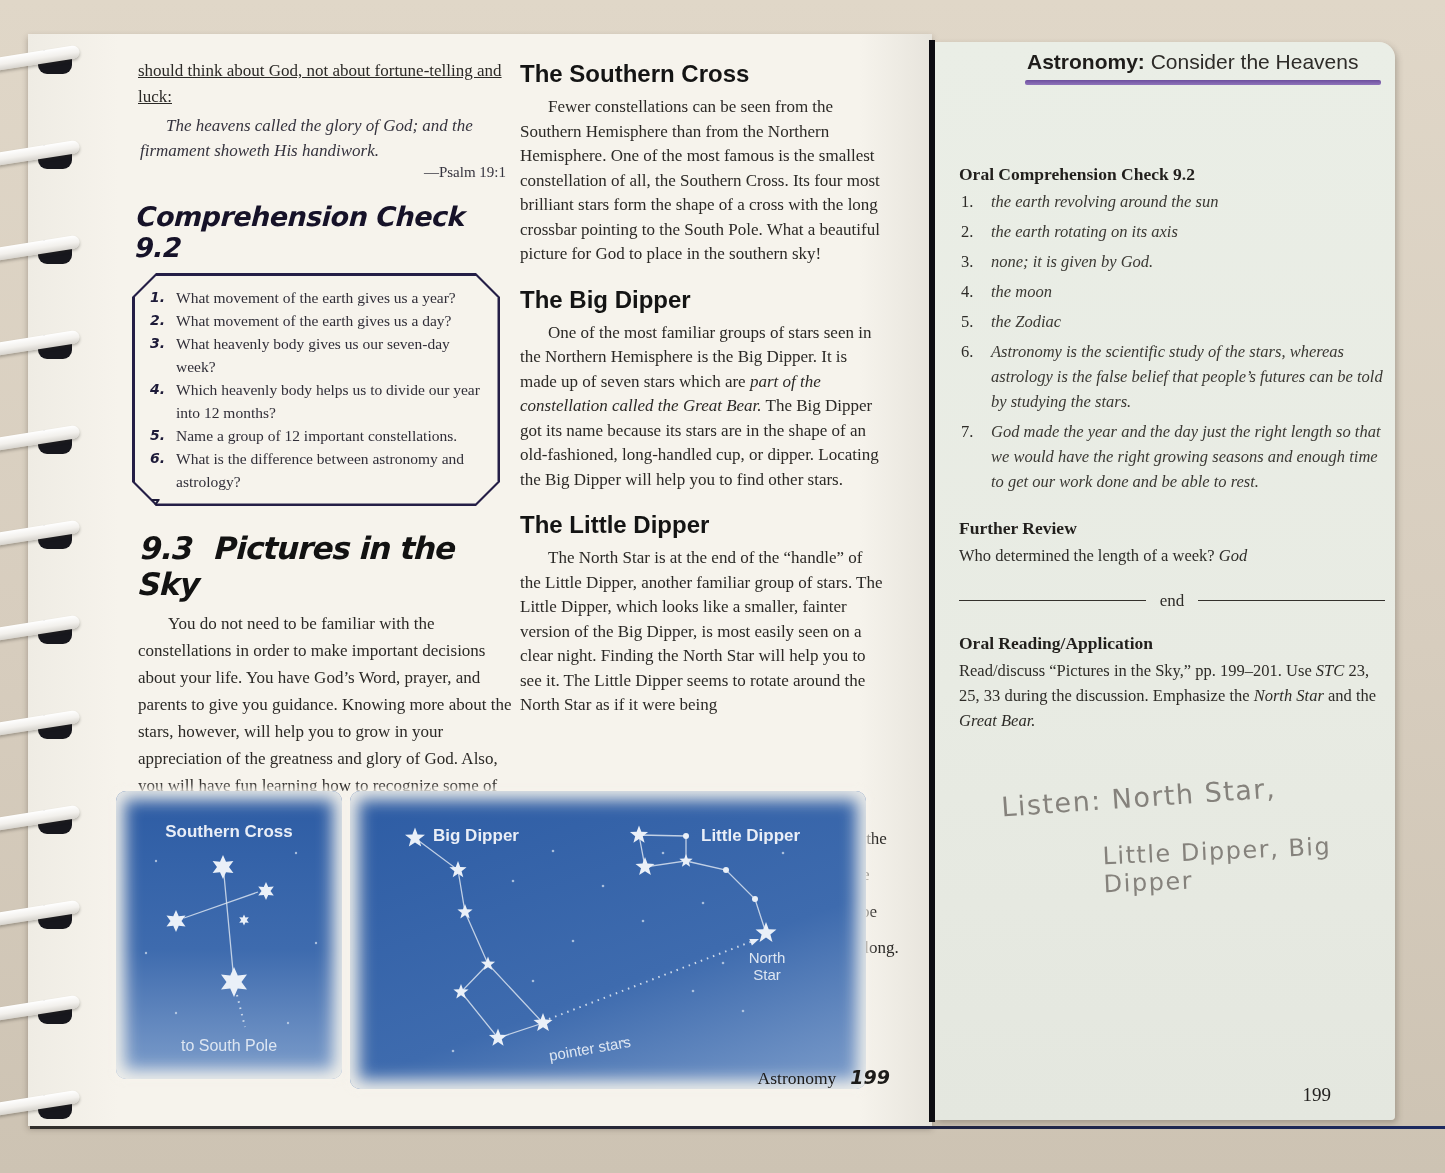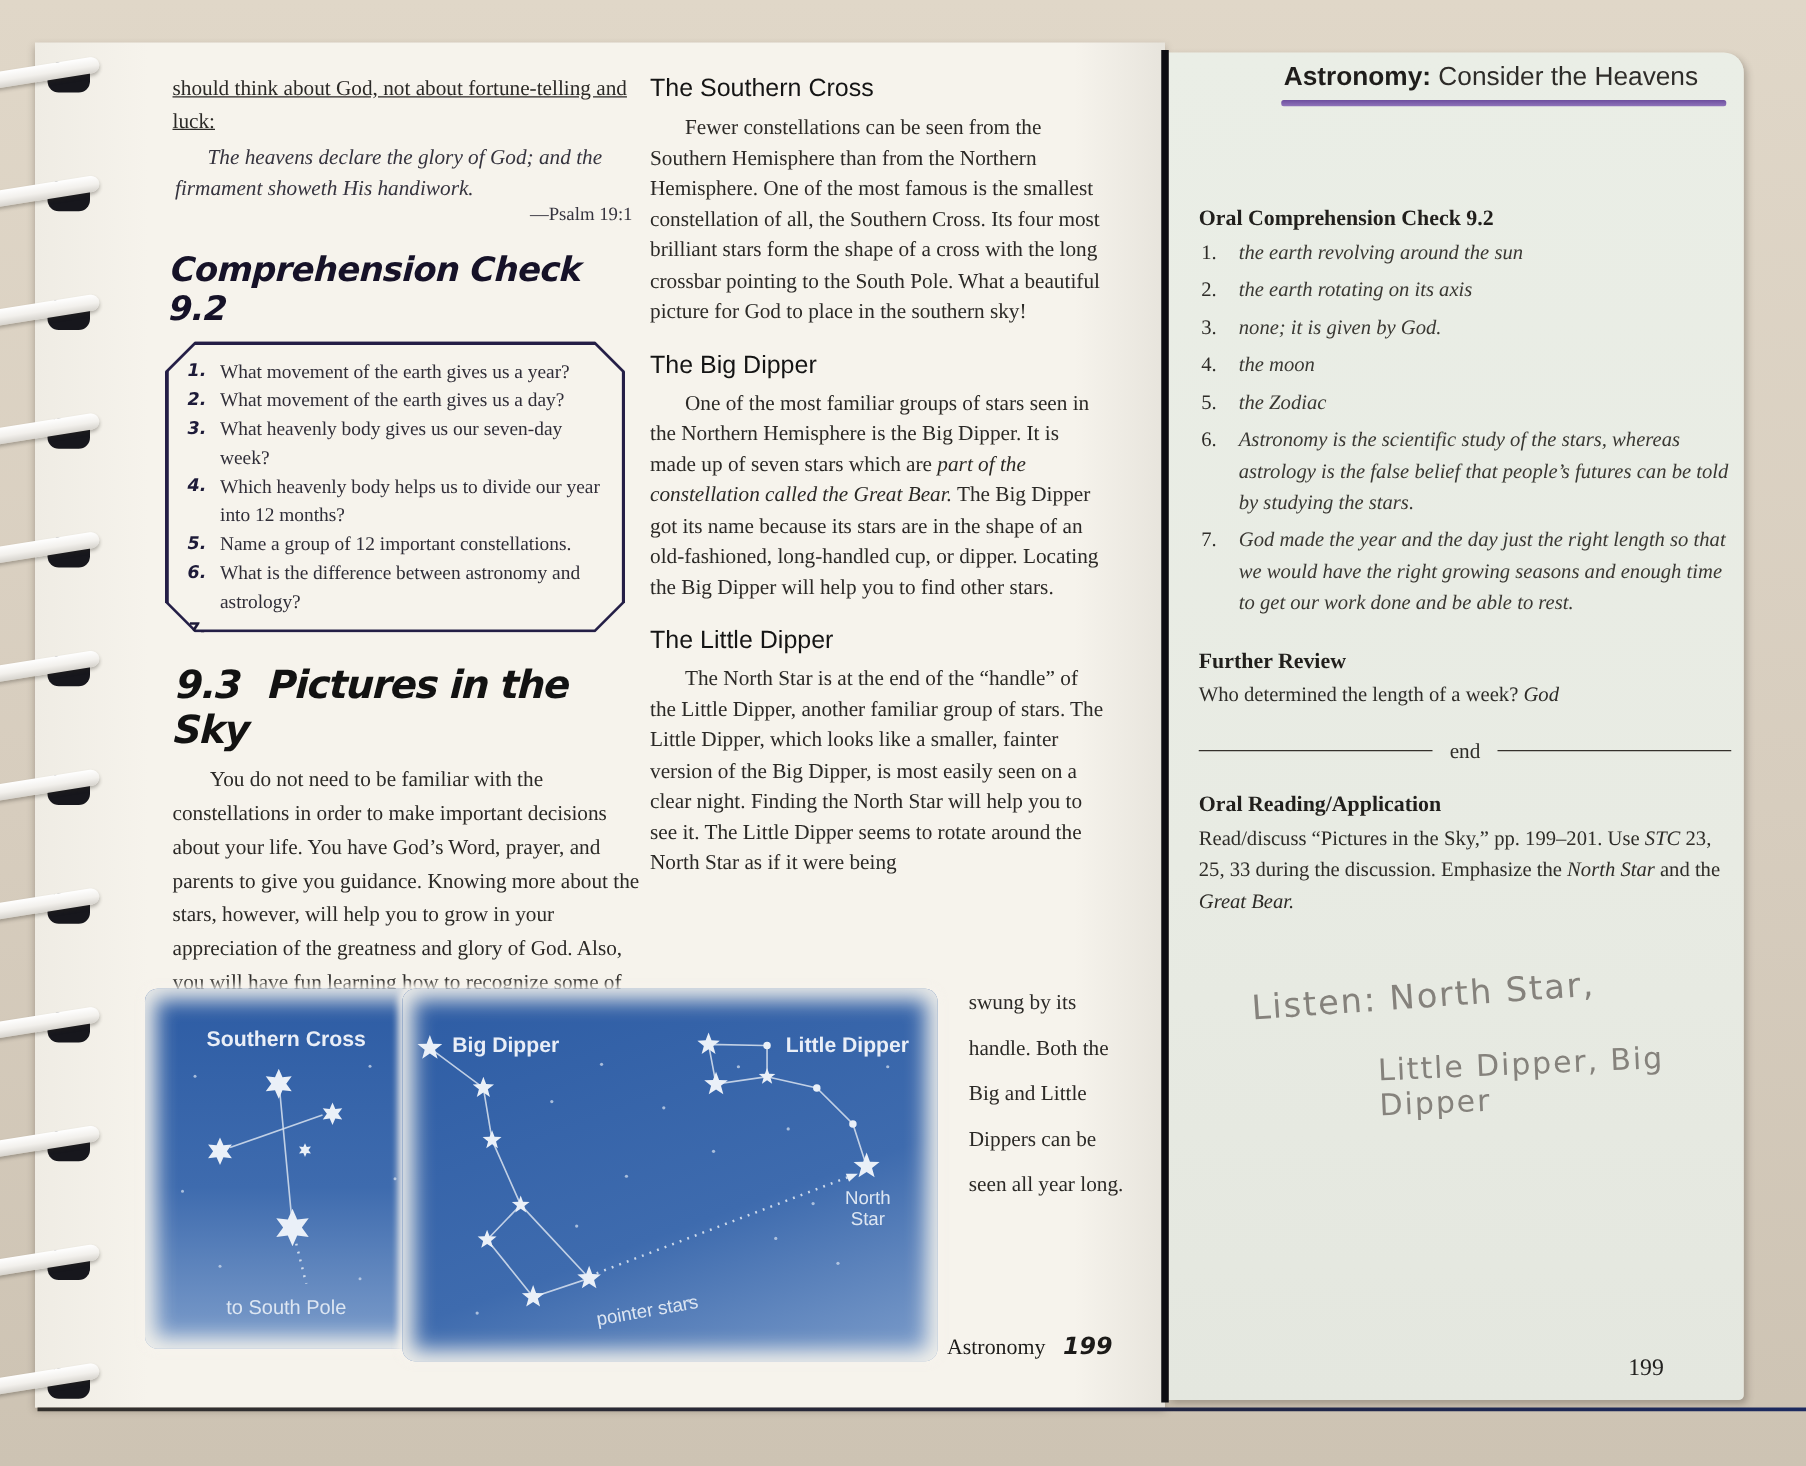--- a/index.html
+++ b/index.html
@@ -36,34 +36,34 @@
   .qbox-inner{position:absolute;inset:2.5px;background:#f6f3ec;
     clip-path:polygon(22px 0,calc(100% - 22px) 0,100% 22px,100% calc(100% - 22px),calc(100% - 22px) 100%,22px 100%,0 calc(100% - 22px),0 22px);}
   .qbox ol{position:relative;list-style:none;margin:0;padding:13px 10px 13px 16px;}
   .qbox li{position:relative;padding-left:28px;font-size:15.5px;line-height:23px;color:#302e38;}
   .qnum{position:absolute;left:2px;font-family:"DejaVu Sans",sans-serif;font-weight:700;font-style:italic;font-size:14px;color:#1d1a38;}
   .section-heading{font-family:"DejaVu Sans",sans-serif;font-style:italic;font-weight:800;
     font-size:31px;letter-spacing:-1px;color:#121212;margin:24px 0 8px 2px;transform:skewX(-3deg);}
   .section-heading .hnum{margin-right:22px;}
   .section-para{font-size:17px;line-height:27px;text-indent:30px;margin:4px 0 0 0;}
   .col2{position:absolute;left:492px;top:26px;width:366px;}
-  .col2 h3{font-family:"Liberation Sans",sans-serif;font-weight:400;font-size:20px;color:#141414;margin:19px 0 7px 0;}
+  .col2 h3{font-family:"Liberation Sans",sans-serif;font-weight:700;font-size:24px;color:#141414;margin:19px 0 7px 0;}
   .col2 h3:first-child{margin-top:0;}
   .col2 p{font-size:17px;line-height:24.5px;text-indent:28px;margin:0;}
   .seg-b{font-weight:400;text-align:center;}
   .seg-i{font-style:italic;}
   .wrap-col{position:absolute;left:747px;top:750px;width:132px;font-size:17px;line-height:36.5px;}
   .pl-footer{position:absolute;left:555px;top:1032px;width:307px;text-align:right;font-size:17.5px;color:#1c1b19;}
   .pl-footer .fnum{font-family:"DejaVu Sans",sans-serif;font-weight:700;font-style:italic;font-size:19px;margin-left:14px;}
   
   .const-img{position:absolute;border-radius:10px;
     box-shadow:inset 0 0 16px 9px rgba(246,243,236,.95),0 0 6px 3px rgba(246,243,236,.9);}
   .img-cross{left:88px;top:757px;width:226px;height:288px;
     background:linear-gradient(180deg,var(--sky-top) 0%,#3e6bae 55%,var(--sky-bottom) 100%);}
-  .img-dippers{left:294px;top:757px;width:428px;height:298px;
+  .img-dippers{left:322px;top:757px;width:516px;height:298px;
     background:linear-gradient(160deg,var(--sky-top) 0%,#3e6bae 60%,var(--sky-bottom) 100%);}
   .const-img svg{display:block;width:100%;height:100%;}
   .sky-label{font-family:"Liberation Sans",sans-serif;font-weight:700;fill:#e9eef7;}
   .sky-sub{font-family:"Liberation Sans",sans-serif;font-weight:400;fill:#dde6f2;}
   .sky-line{stroke:#d9e3f0;stroke-width:1.3;opacity:.85;}
   .sky-dotted{stroke:#dde6f2;stroke-width:2;stroke-dasharray:1.5 5;fill:none;opacity:.9;}
   .sky-star{fill:#eaf0f8;}
   .sky-dot{fill:#cfdbec;opacity:.75;}
   
   .pr-header{position:absolute;left:92px;top:8px;width:400px;font-family:"Liberation Sans",sans-serif;font-size:21px;color:#2e2c29;}
@@ -87,21 +87,21 @@
 </style>
 </head>
 <body>
 
 <div class="scene">
 
   <div class="page-left">
 
     <div class="col1">
       <p class="intro">should think about God, not about fortune-telling and luck:</p>
-      <div class="quote">The heavens declare the glory of God; and the firmament showeth His handiwork.</div>
+      <div class="quote">The heavens called the glory of God; and the firmament showeth His handiwork.</div>
       <div class="attrib">—Psalm 19:1</div>
       <h2 class="check-heading">Comprehension Check 9.2</h2>
       <div class="qbox">
         <div class="qbox-inner"></div>
         <ol>
 
             <li>
               <span class="qnum">1.</span>
               <span>What movement of the earth gives us a year?</span>
             </li>

